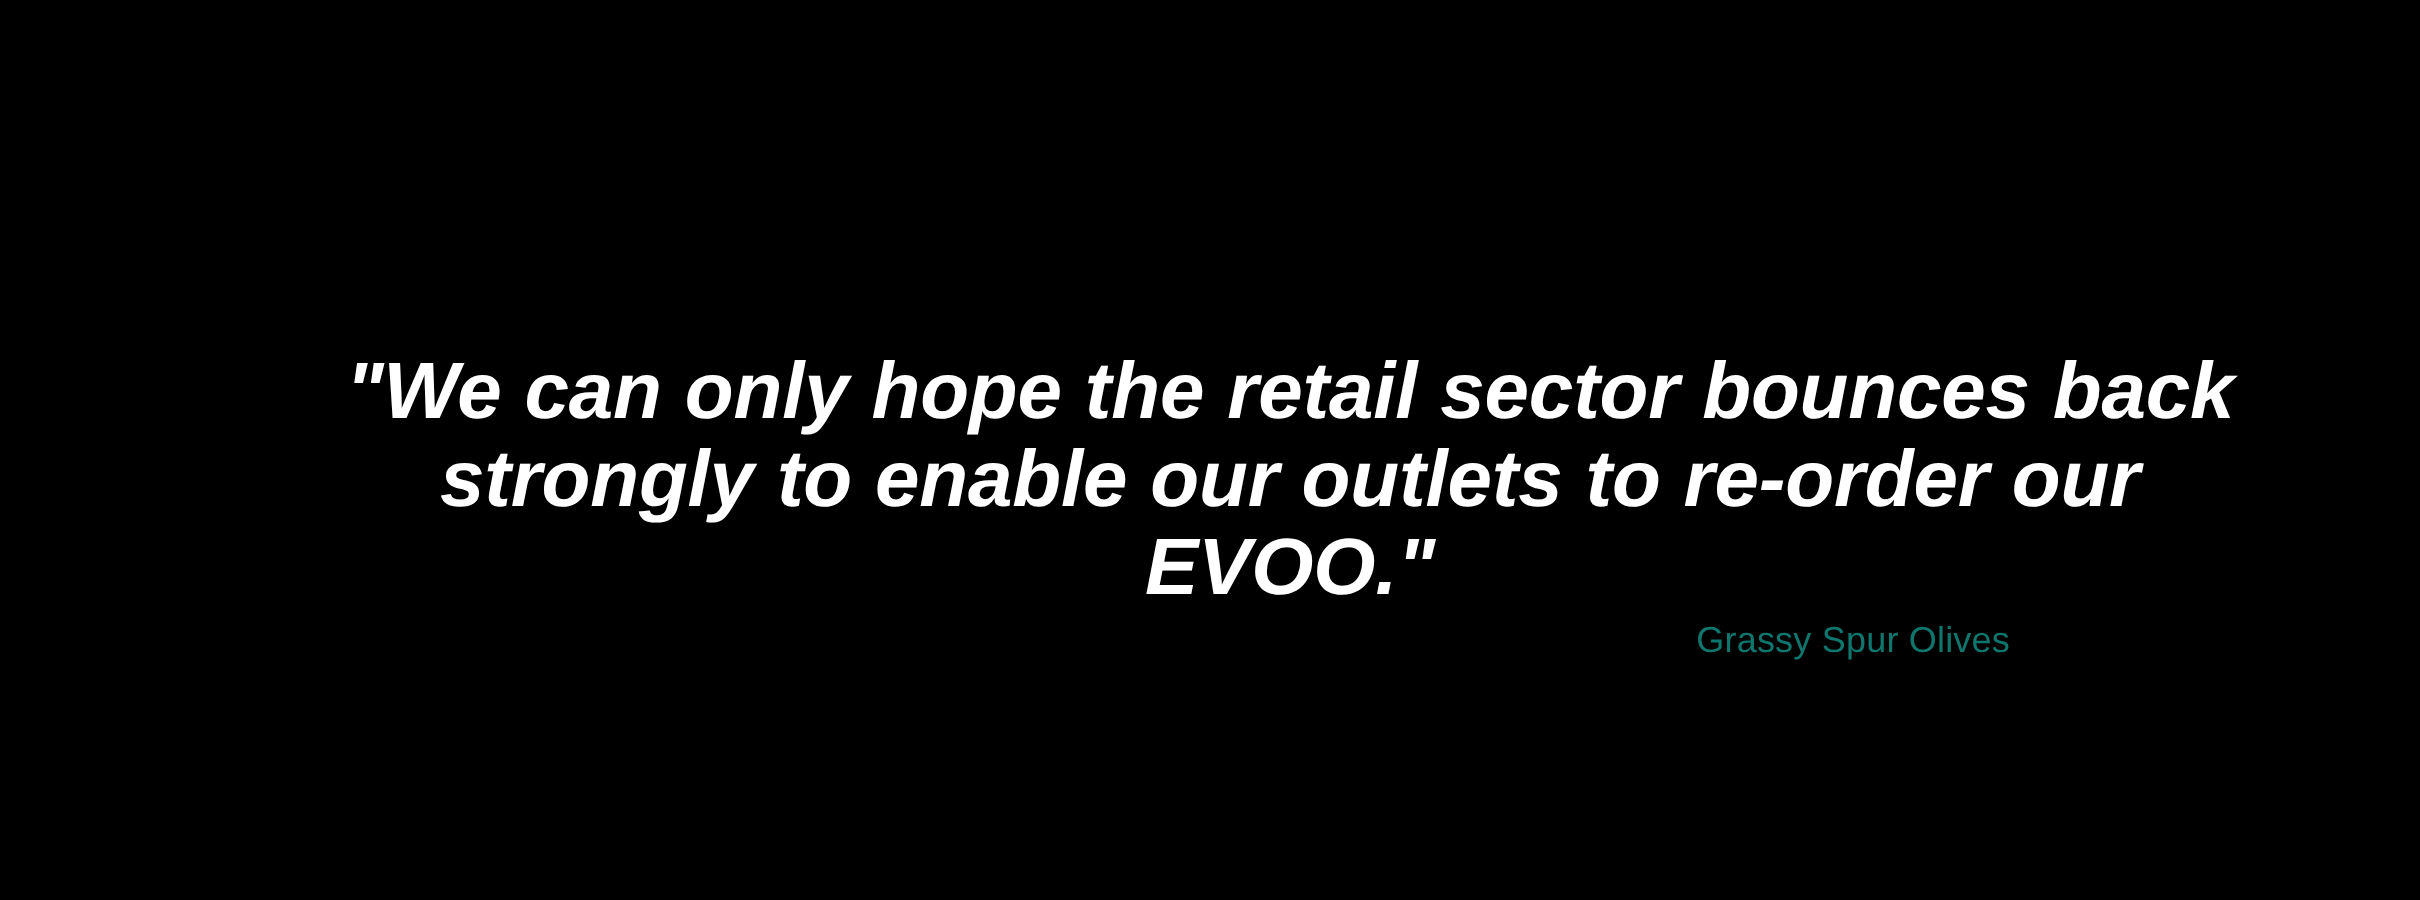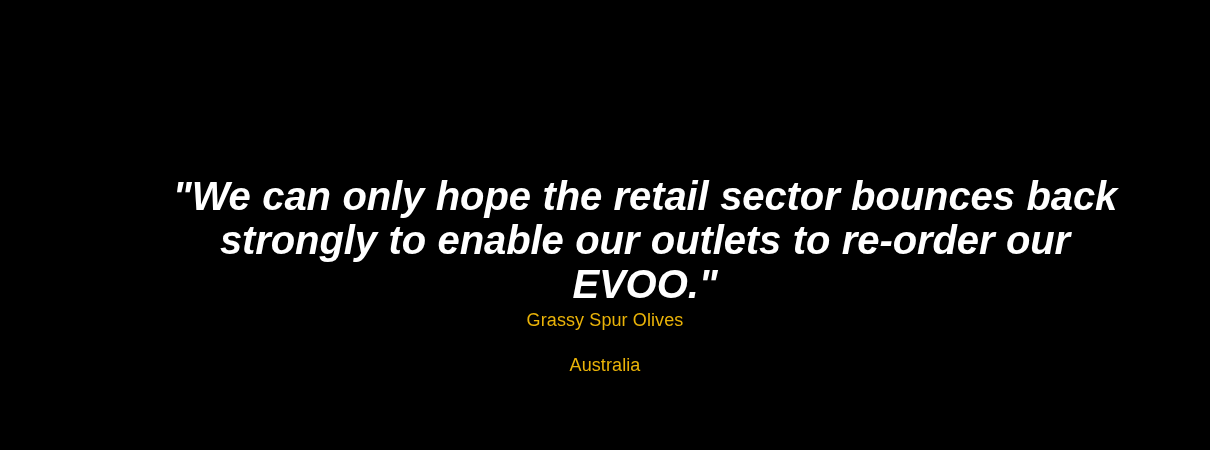--- a/index.html
+++ b/index.html
@@ -61,23 +61,23 @@
   }
 
   .attr-line {
     display: block;
     margin: 0;
     font-family: "Liberation Sans", "DejaVu Sans", sans-serif;
     font-size: 18px;
     line-height: 26px;
     font-weight: 400;
     font-style: normal;
-    color: #eab308;
+    color: #0f766e;
     letter-spacing: 0.1px;
-    text-align: center;
+    text-align: right;
   }
 
   .attr-company {
     margin-bottom: 19px;
   }
 
   .attr-country {
     margin-bottom: 0;
   }
 </style>
@@ -85,16 +85,15 @@
 <body>
 
 <div class="slide">
 
   <blockquote class="quote-block">
     <span class="quote-text">"We can only hope the retail sector bounces back strongly to enable our outlets to re-order our EVOO."</span>
   </blockquote>
 
   <div class="attribution-block">
     <span class="attr-line attr-company">Grassy Spur Olives</span>
-    <span class="attr-line attr-country">Australia</span>
   </div>
 
 </div>
 
 </body></html>

